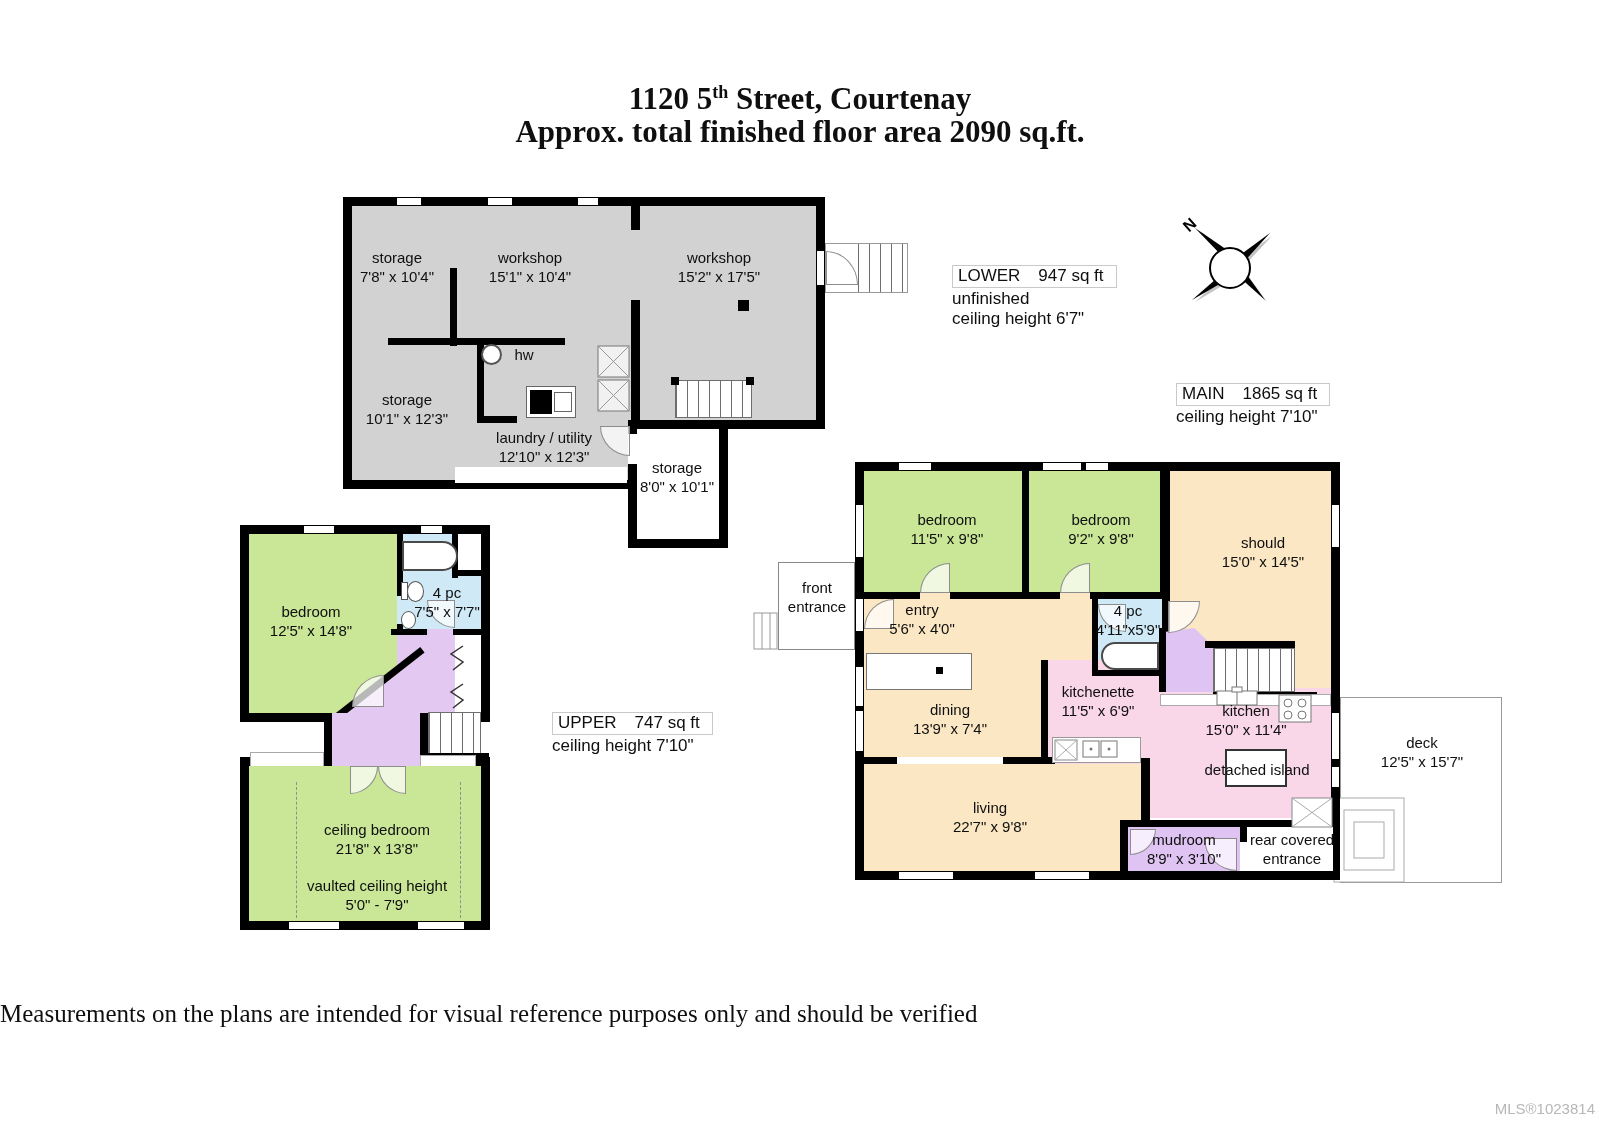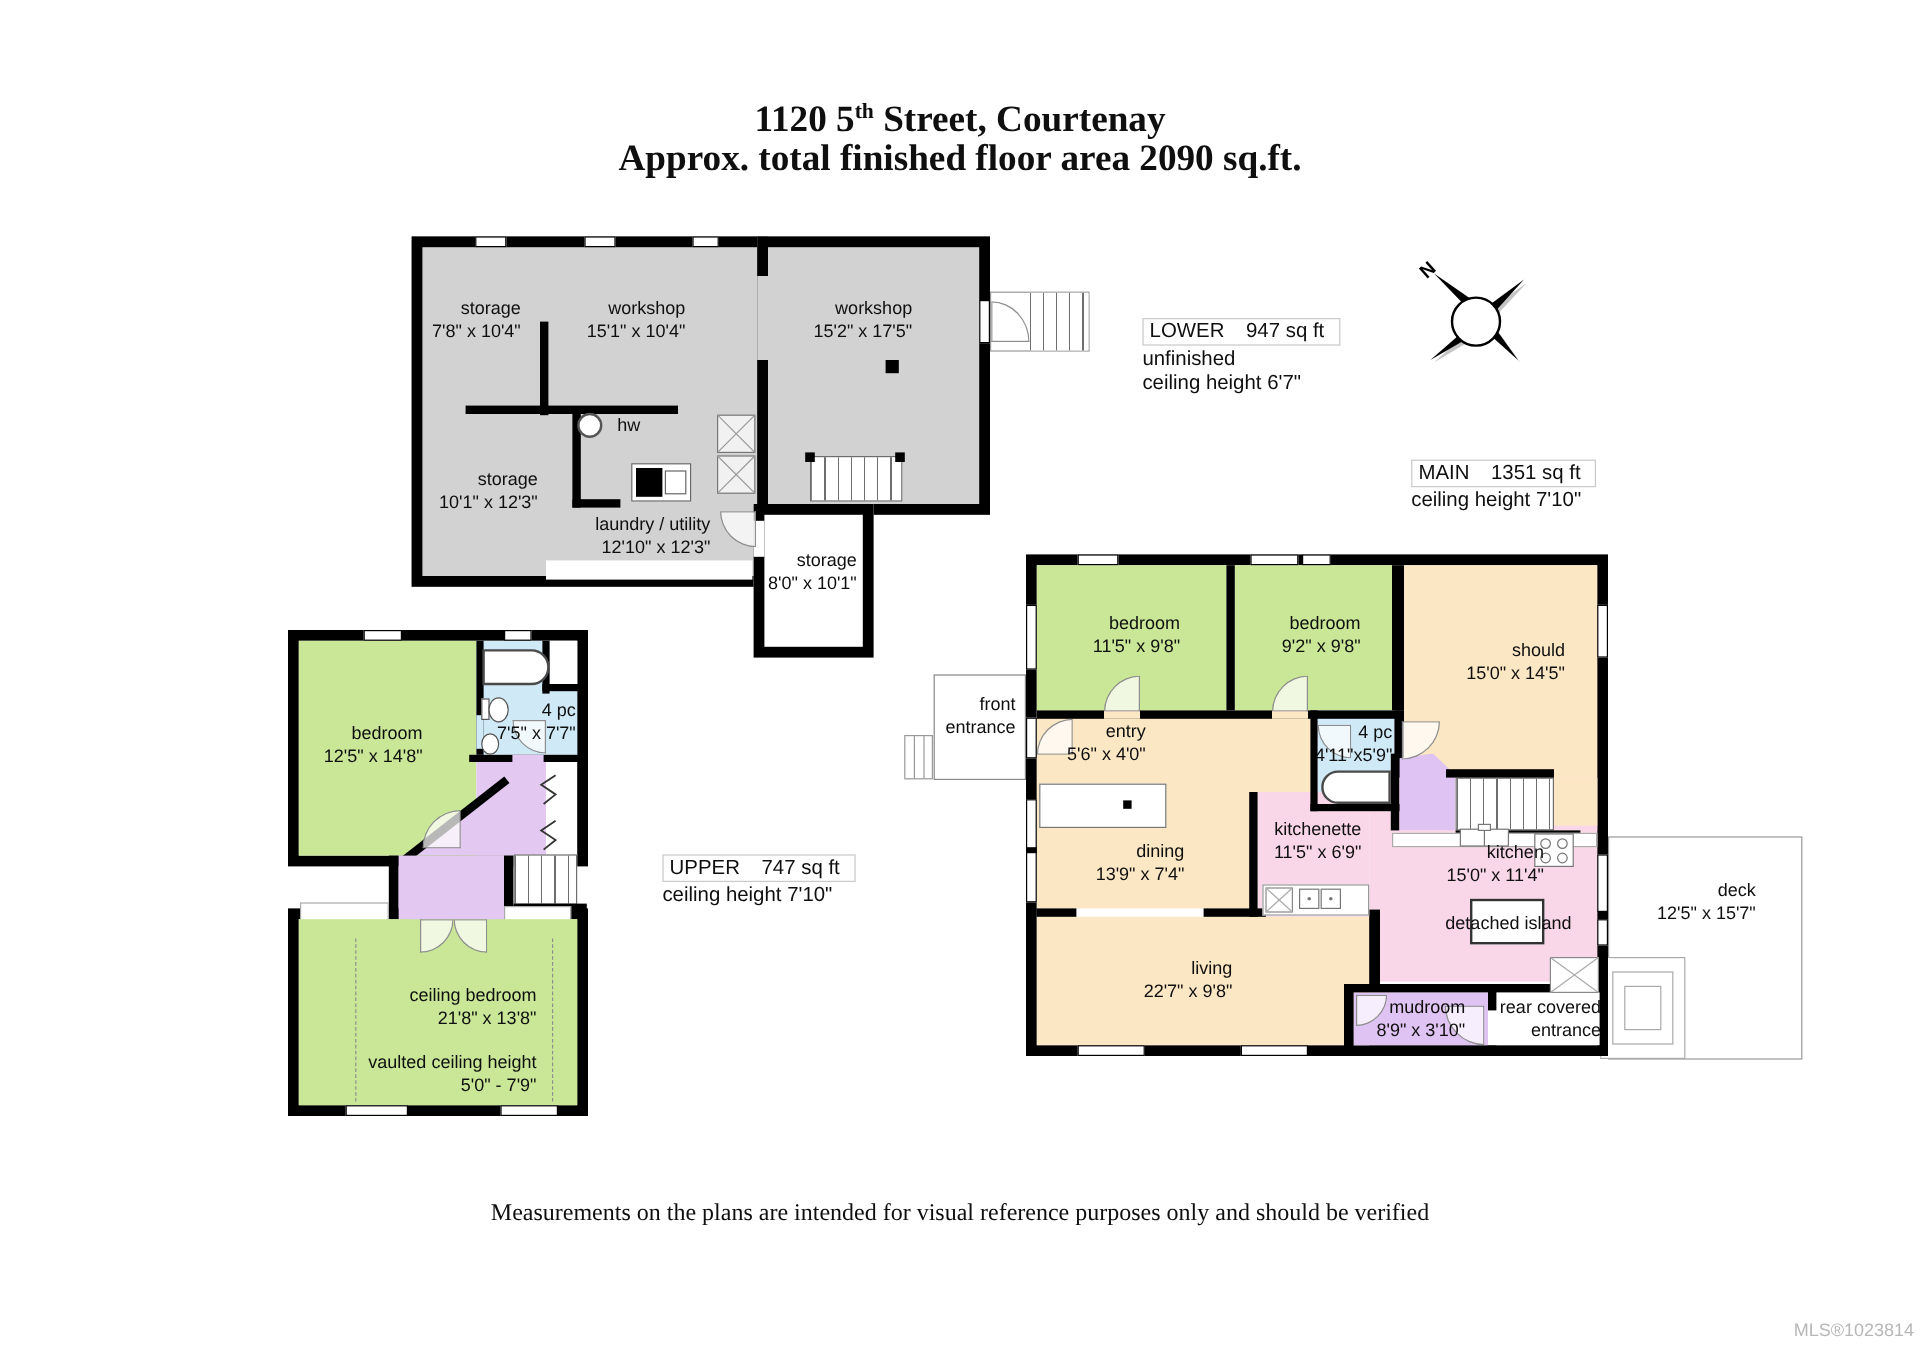--- a/index.html
+++ b/index.html
@@ -6,30 +6,30 @@
   #c{position:relative;width:1600px;height:1130px;background:#fff;overflow:hidden;
      font-family:"Liberation Sans",sans-serif;color:#0f0f0f}
   .outline{position:absolute;box-sizing:border-box;border:9px solid #000}
   .wall{position:absolute;background:#000}
   .patch{position:absolute}
   .win{position:absolute;background:#fff;border:1px solid #000;box-sizing:border-box}
   .thin{position:absolute;box-sizing:border-box;border:1px solid #999;background:#fff}
   .door{position:absolute;background:rgba(255,255,255,.72);border:1px solid #8d8d8d;box-sizing:border-box}
   .treadsv{position:absolute;box-sizing:border-box;background-color:#fff;border:1px solid #6e6e6e;
      background-image:repeating-linear-gradient(to right,#6e6e6e 0,#6e6e6e 1px,transparent 1px,transparent 11px)}
-  .lbl{position:absolute;transform:translateX(-50%);text-align:right;font-size:15px;line-height:19px;white-space:nowrap}
+  .lbl{position:absolute;transform:translateX(-50%);text-align:center;font-size:15px;line-height:19px;white-space:nowrap}
   .sq{position:absolute;background:#000}
   .dash{position:absolute;width:0;border-left:1px dashed #8f8f8f}
   .anno{position:absolute;font-size:17px;line-height:20px;white-space:nowrap}
   .anno .head{display:inline-block;border:1px solid #c9c9c9;background:#fff;padding:0 12px 1px 5px;margin-bottom:1px}
   .anno .nm{margin-right:18px}
   .title{position:absolute;left:0;width:1600px;text-align:center;font-family:"Liberation Serif",serif;
      font-weight:bold;font-size:31px;line-height:40px}
   .title sup{font-size:18px}
-  .disc{position:absolute;left:0;width:1600px;text-align:center;font-family:"Liberation Serif",serif;font-size:20px}
+  .disc{position:absolute;left:0;width:1600px;font-family:"Liberation Serif",serif;font-size:25px}
   .mls{position:absolute;right:5px;top:1100px;font-size:15px}
   svg{position:absolute;overflow:visible}
 </style>
 </head>
 <body>
 
 <div id="c">
 
   <div class="title" style="top:72px"><span>1120 5</span><sup>th</sup><span> Street, Courtenay</span></div>
   <div class="title" style="top:112px">Approx. total finished floor area 2090 sq.ft.</div>
@@ -324,21 +324,21 @@
       <div>rear covered</div>
       <div>entrance</div>
     </div>
 
   <div class="anno" style="left:952px;top:265px">
     <div class="head"><span class="nm">LOWER</span><span>947 sq ft</span></div>
     <div>unfinished</div>
     <div>ceiling height 6'7"</div>
   </div>
   <div class="anno" style="left:1176px;top:383px">
-    <div class="head"><span class="nm">MAIN</span><span>1351 sq ft</span></div>
+    <div class="head"><span class="nm">MAIN</span><span>1865 sq ft</span></div>
     <div>ceiling height 7'10"</div>
   </div>
   <div class="anno" style="left:552px;top:712px">
     <div class="head"><span class="nm">UPPER</span><span>747 sq ft</span></div>
     <div>ceiling height 7'10"</div>
   </div>
 
   <svg style="left:1180px;top:210px" width="110" height="110">
     <g fill="#c4c4c4">
       <polygon points="58,50 92,26 64,56"></polygon>

